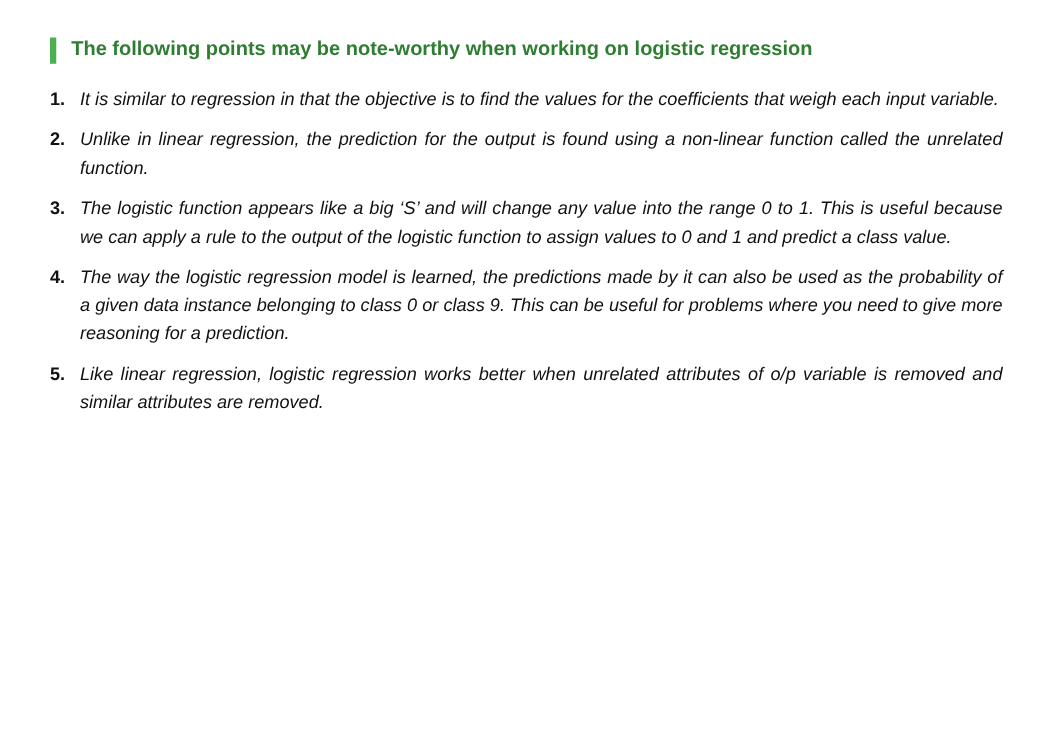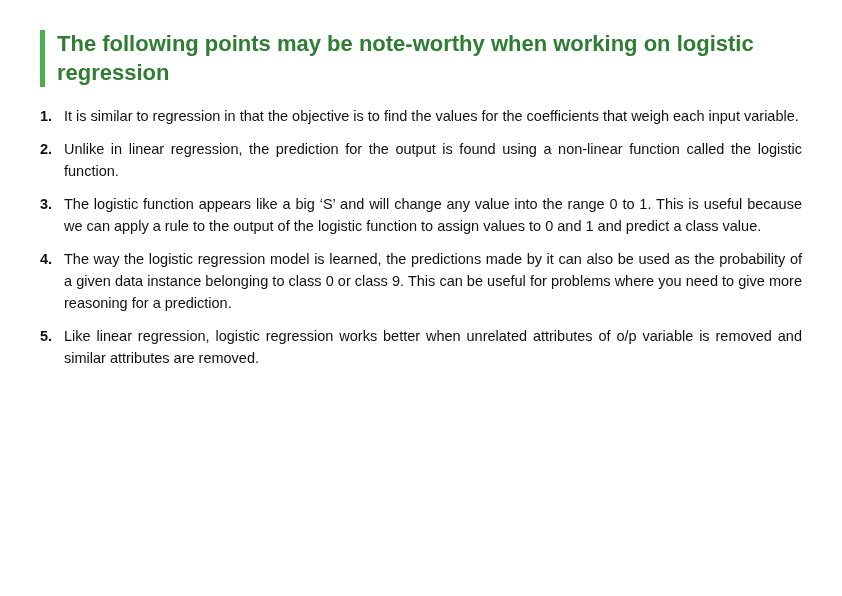--- a/index.html
+++ b/index.html
@@ -34,21 +34,21 @@
 
     .title-accent-bar {
       width: 5px;
       background-color: #4caf50;
       align-self: stretch;
       margin-right: 12px;
       flex-shrink: 0;
     }
 
     .title-text {
-      font-size: 22px;
+      font-size: 16px;
       font-weight: bold;
       color: #2e7d32;
       line-height: 1.3;
     }
 
     .content-section {
       display: flex;
       flex-direction: column;
       gap: 0;
     }
@@ -65,20 +65,21 @@
 
     .list-number {
       font-weight: bold;
       margin-right: 6px;
       flex-shrink: 0;
       min-width: 18px;
     }
 
     .list-text {
       flex: 1;
+      font-style: italic;
     }
   </style>
 </head>
 <body>
 
 <div class="slide-container">
 
   <div class="title-section">
     <div class="title-accent-bar"></div>
     <div class="title-text">The following points may be note-worthy when working on logistic regression</div>
@@ -86,21 +87,21 @@
 
   <div class="content-section">
 
     <div class="list-item">
       <span class="list-number">1.</span>
       <span class="list-text">It is similar to regression in that the objective is to find the values for the coefficients that weigh each input variable.</span>
     </div>
 
     <div class="list-item">
       <span class="list-number">2.</span>
-      <span class="list-text">Unlike in linear regression, the prediction for the output is found using a non-linear function called the logistic function.</span>
+      <span class="list-text">Unlike in linear regression, the prediction for the output is found using a non-linear function called the unrelated function.</span>
     </div>
 
     <div class="list-item">
       <span class="list-number">3.</span>
       <span class="list-text">The logistic function appears like a big ‘S’ and will change any value into the range 0 to 1. This is useful because we can apply a rule to the output of the logistic function to assign values to 0 and 1 and predict a class value.</span>
     </div>
 
     <div class="list-item">
       <span class="list-number">4.</span>
       <span class="list-text">The way the logistic regression model is learned, the predictions made by it can also be used as the probability of a given data instance belonging to class 0 or class 9. This can be useful for problems where you need to give more reasoning for a prediction.</span>

